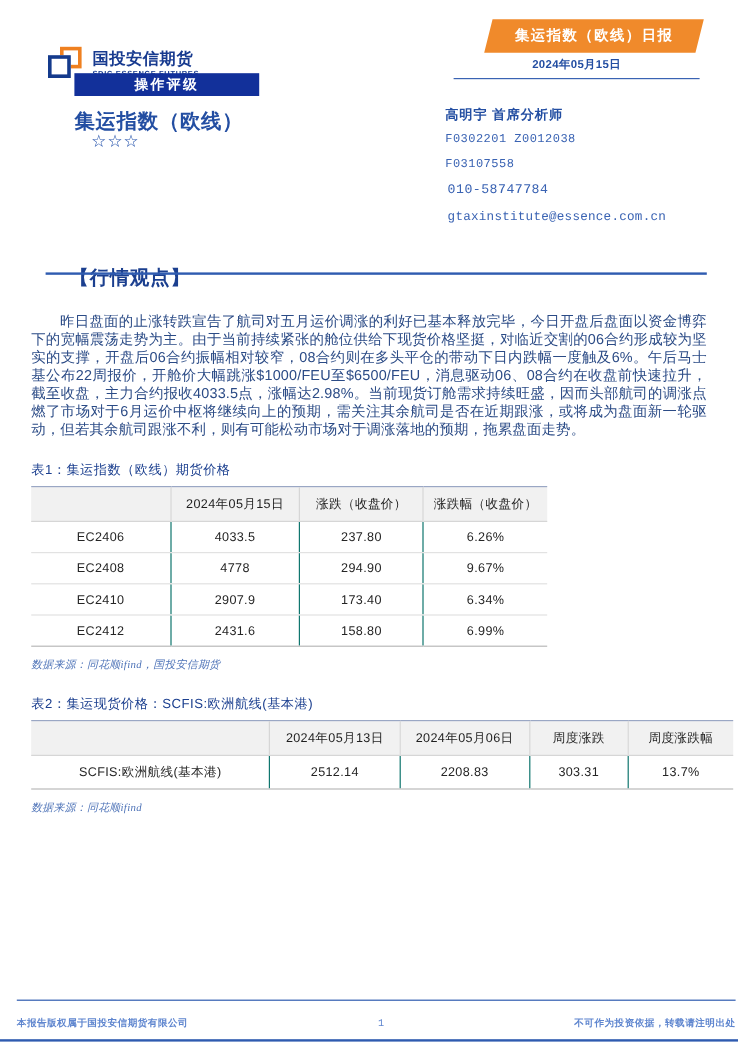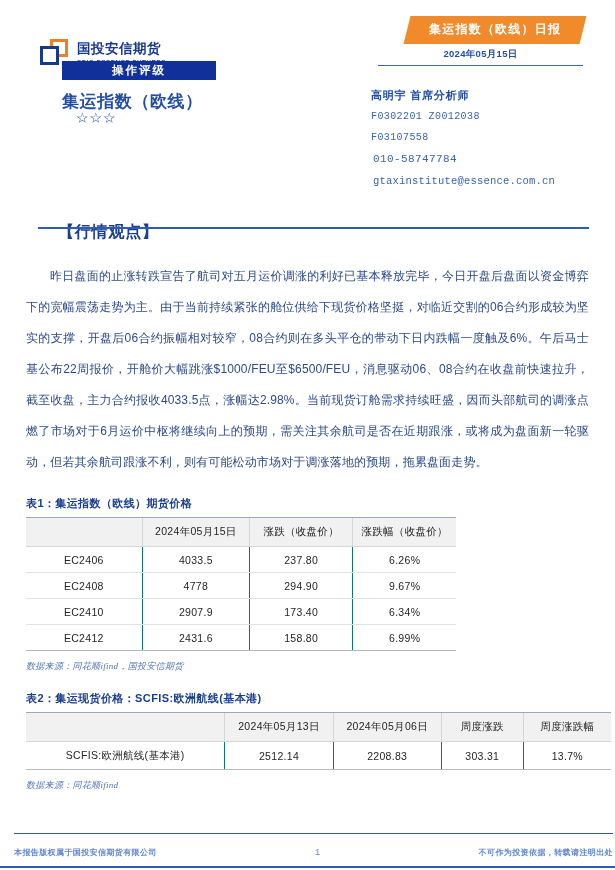--- a/index.html
+++ b/index.html
@@ -206,33 +206,33 @@
     font-size: 16px;
     font-weight: bold;
     color: #1b3f8f;
     letter-spacing: .8px;
   }
 
   .body-text {
     margin: 18px 2px 0 2px;
     font-family: "Liberation Sans", "DejaVu Sans", sans-serif;
     font-size: 12px;
-    line-height: 31px;
+    line-height: 15px;
     color: #2b4b86;
     text-align: justify;
     text-indent: 24px;
     letter-spacing: .15px;
   }
 
   
   .table-block { margin-top: 18px; }
   .table-caption {
     font-family: "Liberation Sans", "DejaVu Sans", sans-serif;
     font-size: 11px;
-    font-weight: bold;
+    font-weight: normal;
     color: #1b3f8f;
     letter-spacing: .4px;
     margin: 0 0 6px 2px;
   }
   table {
     border-collapse: collapse;
     font-family: "Liberation Sans", "DejaVu Sans", sans-serif;
     font-size: 10.5px;
     color: #252525;
   }

